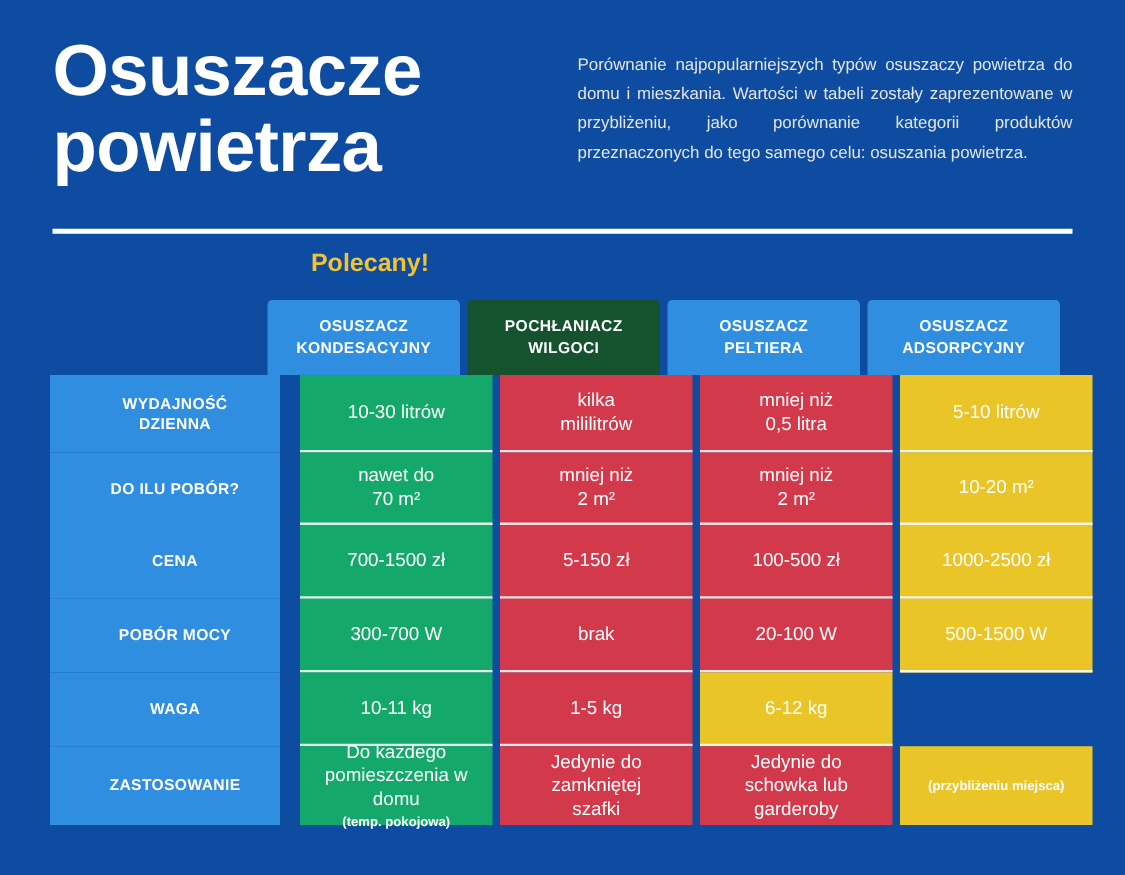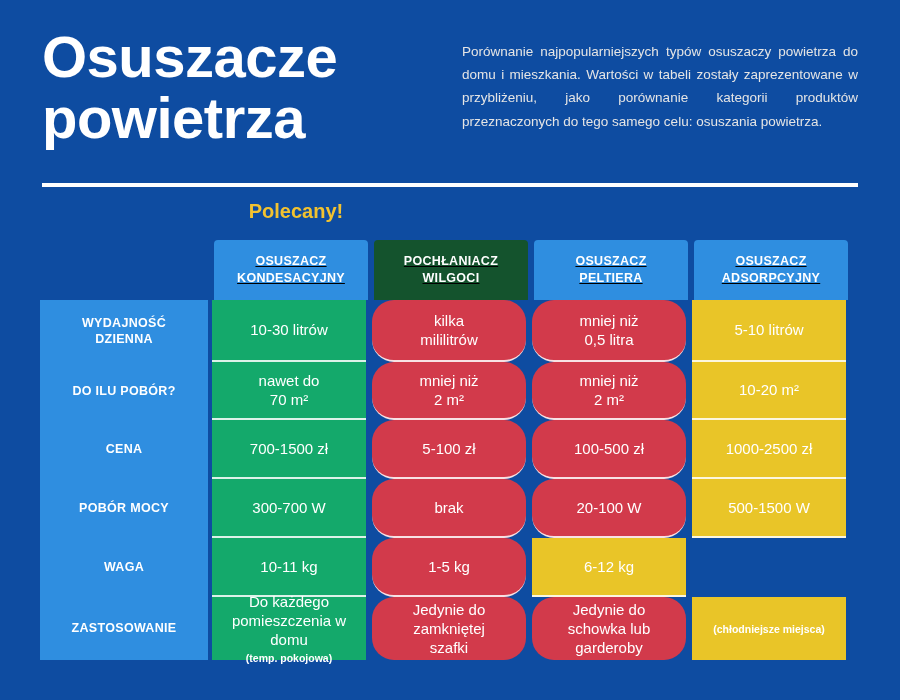--- a/index.html
+++ b/index.html
@@ -78,21 +78,20 @@
   .table {
     position: absolute;
     left: 40px;
     top: 240px;
     width: 820px;
   }
   .thead {
     display: flex;
     align-items: center;
     height: 60px;
-    text-decoration: underline;
   }
   .corner-cell {
     width: 168px;
     flex: none;
     margin-right: 6px;
   }
   .col-head {
     flex: none;
     width: 154px;
     margin-right: 6px;
@@ -117,53 +116,54 @@
   .col-head.c4 { background: #2f8ee0; }
 
   .tbody { position: relative; }
   .row {
     display: flex;
     align-items: stretch;
   }
   .row-label {
     width: 168px;
     flex: none;
-    margin-right: 4px;
+    margin-right: 16px;
     background: #2f8ee0;
     color: #ffffff;
     font-size: 12.5px;
     font-weight: bold;
     letter-spacing: 0.3px;
     display: flex;
     align-items: center;
     justify-content: center;
     text-align: center;
     white-space: pre-line;
     line-height: 1.3;
+    padding-left: 16px;
   }
   .cell {
     width: 154px;
     flex: none;
     margin-right: 6px;
     display: flex;
     flex-direction: column;
     align-items: center;
     justify-content: center;
     text-align: center;
     color: #ffffff;
     font-size: 15px;
     line-height: 1.28;
     white-space: pre-line;
     border-bottom: 2px solid rgba(255,255,255,0.85);
     box-sizing: border-box;
     padding: 4px 6px;
   }
   .cell:last-child { margin-right: 0; }
   .cell.green  { background: #14a96b; }
-  .cell.red    { background: #d23a4b; border-radius: 22px; }
+  .cell.red    { background: #d23a4b; }
   .cell.yellow { background: #e9c528; color: #ffffff; }
 
   .row:last-child .cell { border-bottom: none; }
 
   .sub {
     font-size: 10.5px;
     font-weight: bold;
     margin-top: 2px;
   }
 
@@ -247,21 +247,21 @@
           <span>10-20 m²</span>
         </div>
       </div>
 
       <div class="row r2">
         <div class="row-label">CENA</div>
         <div class="cell green">
           <span>700-1500 zł</span>
         </div>
         <div class="cell red">
-          <span>5-100 zł</span>
+          <span>5-150 zł</span>
         </div>
         <div class="cell red">
           <span>100-500 zł</span>
         </div>
         <div class="cell yellow">
           <span>1000-2500 zł</span>
         </div>
       </div>
 
       <div class="row r3">
@@ -305,19 +305,19 @@
           <span>Jedynie do
 zamkniętej
 szafki</span>
         </div>
         <div class="cell red">
           <span>Jedynie do
 schowka lub
 garderoby</span>
         </div>
         <div class="cell yellow">
-          <span class="sub">(chłodniejsze miejsca)</span>
+          <span class="sub">(przybliżeniu miejsca)</span>
         </div>
       </div>
 
     </div>
   </div>
 </div>
 
 </body></html>

